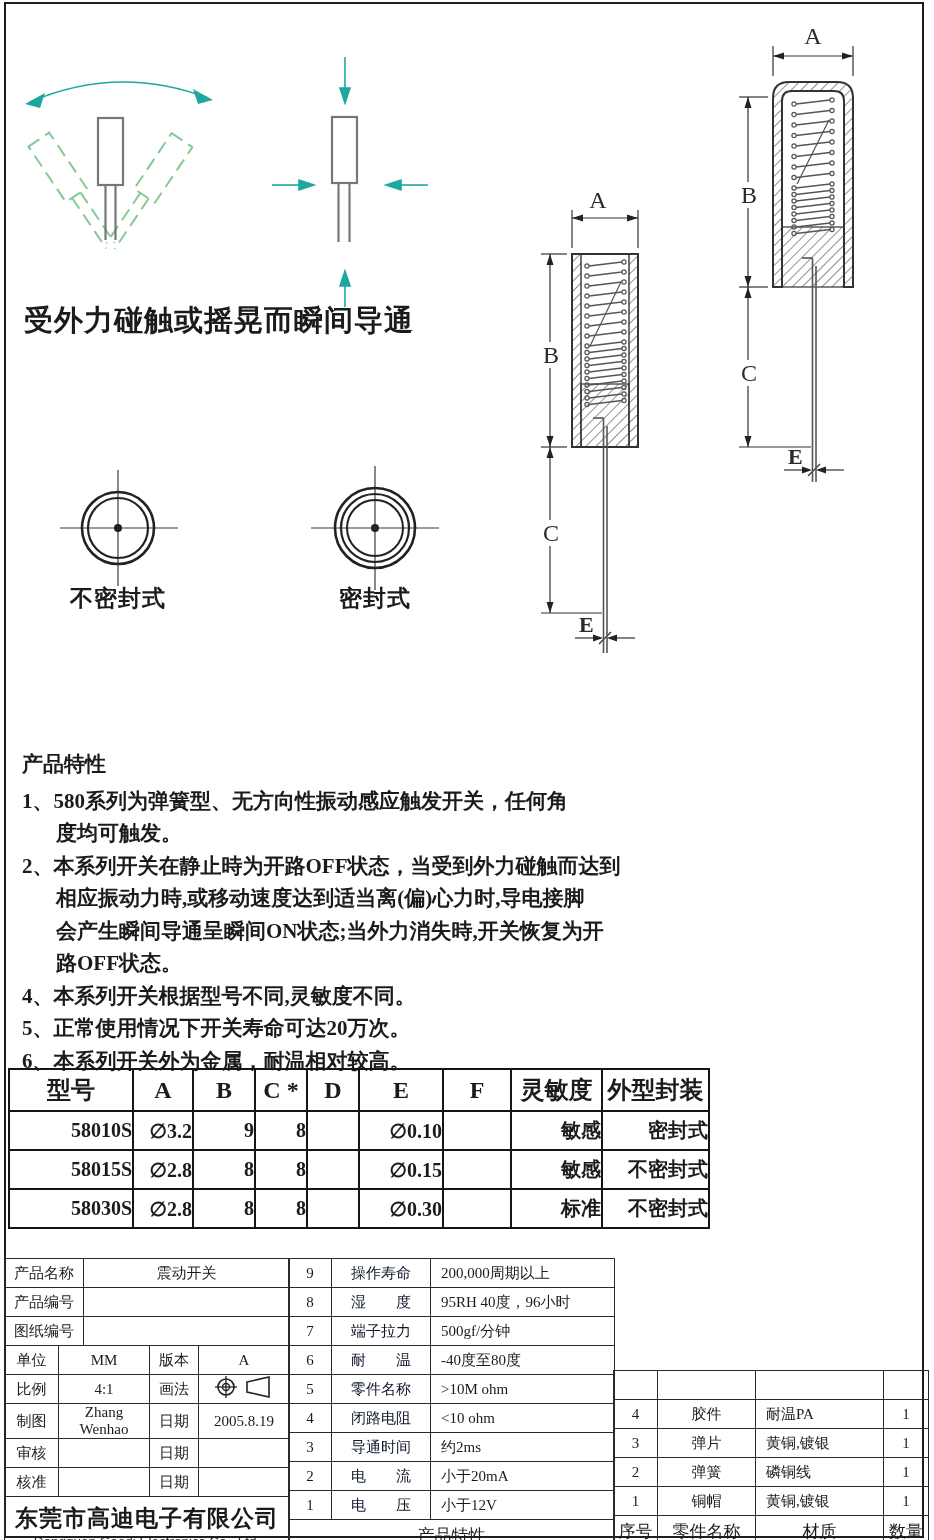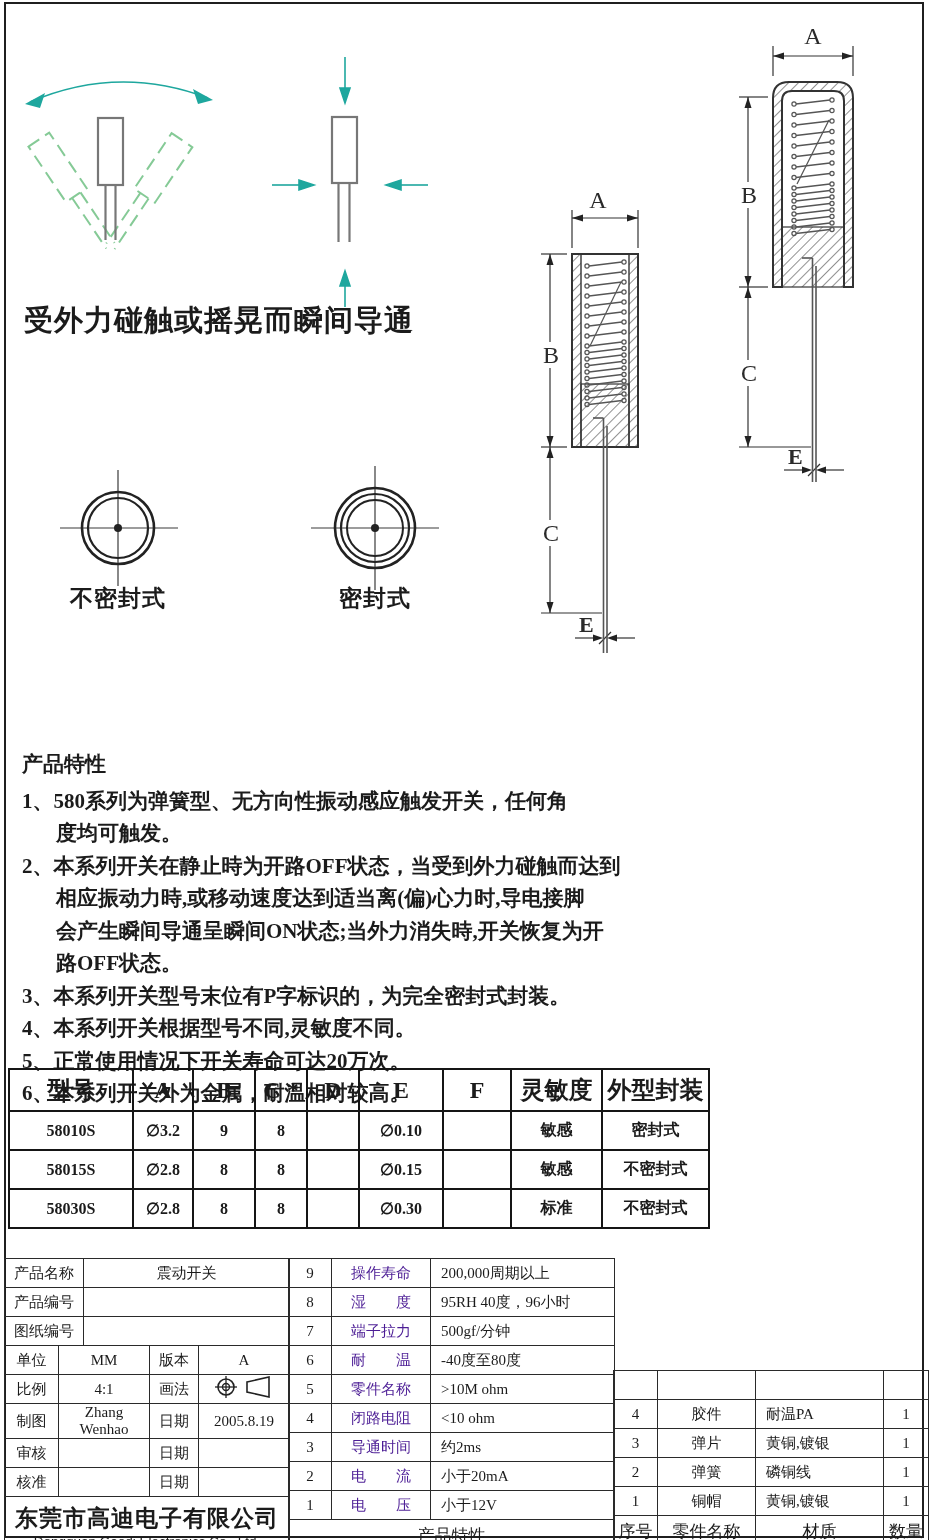--- a/index.html
+++ b/index.html
@@ -13,27 +13,27 @@
   .circ-label{font-size:23px;font-weight:bold;letter-spacing:1px;}
 
   .features{width:670px;font-size:21px;font-weight:bold;line-height:32.5px;}
   .features .ft-title{font-size:21px;margin-bottom:4px;}
   .features .cont{padding-left:34px;}
 
   table{border-collapse:collapse;table-layout:fixed;}
   .mtab{position:absolute;left:8px;top:1068px;width:700px;font-weight:bold;}
   .mtab td,.mtab th{border:2px solid #151515;text-align:center;padding:0;overflow:hidden;}
   .mtab th{height:40px;font-size:24px;}
-  .mtab td{height:37px;font-size:16px;}
+  .mtab td{height:37px;font-size:20px;text-align:right;}
 
   .tb{position:absolute;font-size:15px;}
   .tb td{border:1.5px solid #2a2a2a;padding:0 2px;overflow:hidden;height:28px;text-align:center;}
   .tb .lab{text-align:center;}
   .tb .valL{text-align:left;padding-left:10px;}
-  .spec-name{color:#4c1d95;}
+  .spec-name{color:#0f172a;}
   .h58 td{height:58px;}
   .h30 td{height:30px;}
   .company-cn{font-size:23px;letter-spacing:1px;font-weight:bold;
               font-family:"Liberation Sans","DejaVu Sans",sans-serif;}
   .company-en{font-size:13.5px;font-family:"Liberation Sans","DejaVu Sans",sans-serif;}
   .footer-cell{font-size:17px;}
 </style>
 </head>
 <body>
 
@@ -306,21 +306,20 @@
 
   <div class="abs features" style="left:22px;top:748px">
     <div class="ft-title">产品特性</div>
     <div id="features-list">
         <div class="">1、580系列为弹簧型、无方向性振动感应触发开关，任何角</div>
         <div class="cont">度均可触发。</div>
         <div class="">2、本系列开关在静止時为开路OFF状态，当受到外力碰触而达到</div>
         <div class="cont">相应振动力時,或移动速度达到适当离(偏)心力时,导电接脚</div>
         <div class="cont">会产生瞬间导通呈瞬间ON状态;当外力消失時,开关恢复为开</div>
         <div class="cont">路OFF状态。</div>
-        <div class="">3、本系列开关型号末位有P字标识的，为完全密封式封装。</div>
         <div class="">4、本系列开关根据型号不同,灵敏度不同。</div>
         <div class="">5、正常使用情况下开关寿命可达20万次。</div>
         <div class="">6、本系列开关外为金属，耐温相对较高。</div>
       </div>
   </div>
 
   <table class="mtab">
     <colgroup>
         <col style="width:124px">
         <col style="width:60px">

